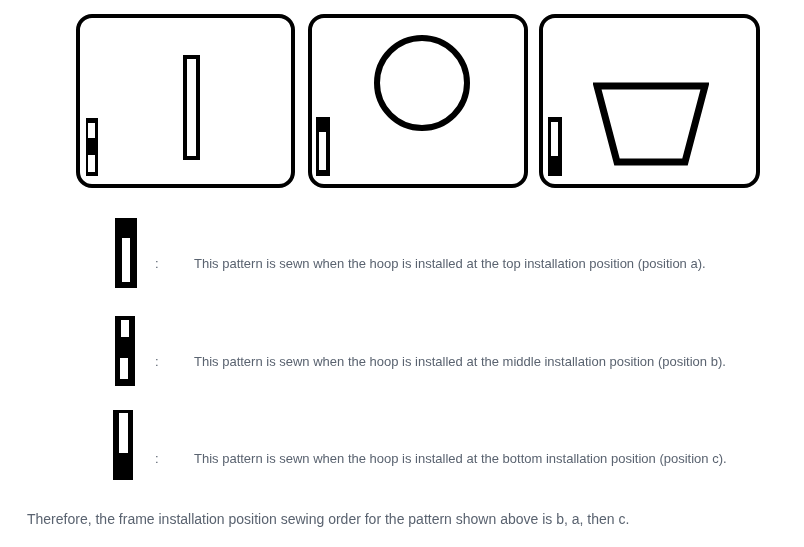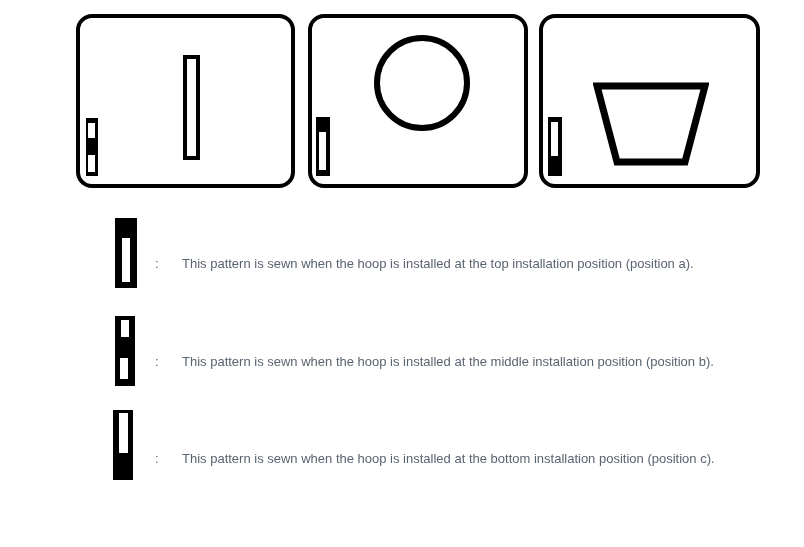--- a/index.html
+++ b/index.html
@@ -70,21 +70,21 @@
   .icon-c { left: 113px; top: 410px; width: 20px; height: 70px; }
   .icon-c .slot-main   { left: 6px; top: 3px;  width: 9px; height: 40px; }
 
   .legend-colon, .legend-text, .conclusion {
     position: absolute;
     color: #5a6370;
     white-space: nowrap;
     line-height: 15px;
   }
   .legend-colon { left: 155px; font-size: 13px; }
-  .legend-text  { left: 182px; font-size: 13px; }
+  .legend-text  { left: 194px; font-size: 13px; }
   .colon-1, .text-1 { top: 256px; }
   .colon-2, .text-2 { top: 354px; }
   .colon-3, .text-3 { top: 451px; }
 
   .conclusion { left: 27px; top: 512px; font-size: 14px; }
 </style>
 </head>
 <body>
 
 <div class="stage">
@@ -125,14 +125,15 @@
   </div>
   <span class="legend-colon colon-2">:</span>
   <span class="legend-text text-2">This pattern is sewn when the hoop is installed at the middle installation position (position b).</span>
 
   <div class="legend-icon icon-c">
     <div class="slot slot-main"></div>
   </div>
   <span class="legend-colon colon-3">:</span>
   <span class="legend-text text-3">This pattern is sewn when the hoop is installed at the bottom installation position (position c).</span>
 
+  <span class="conclusion">Therefore, the frame installation position sewing order for the pattern shown above is b, a, then c.</span>
 
 </div>
 
 </body></html>

